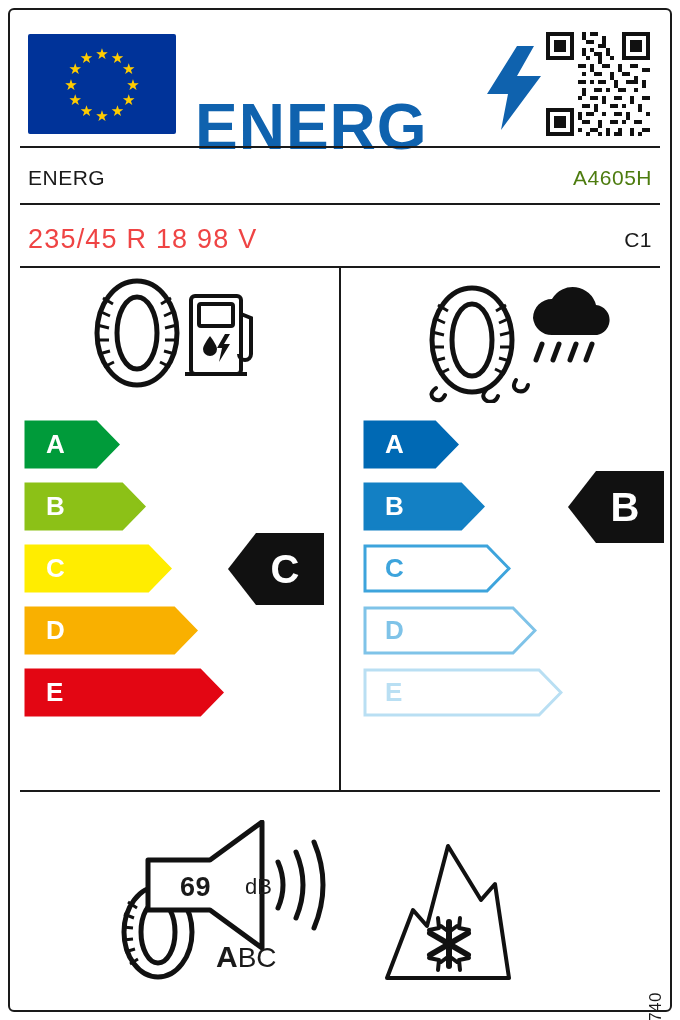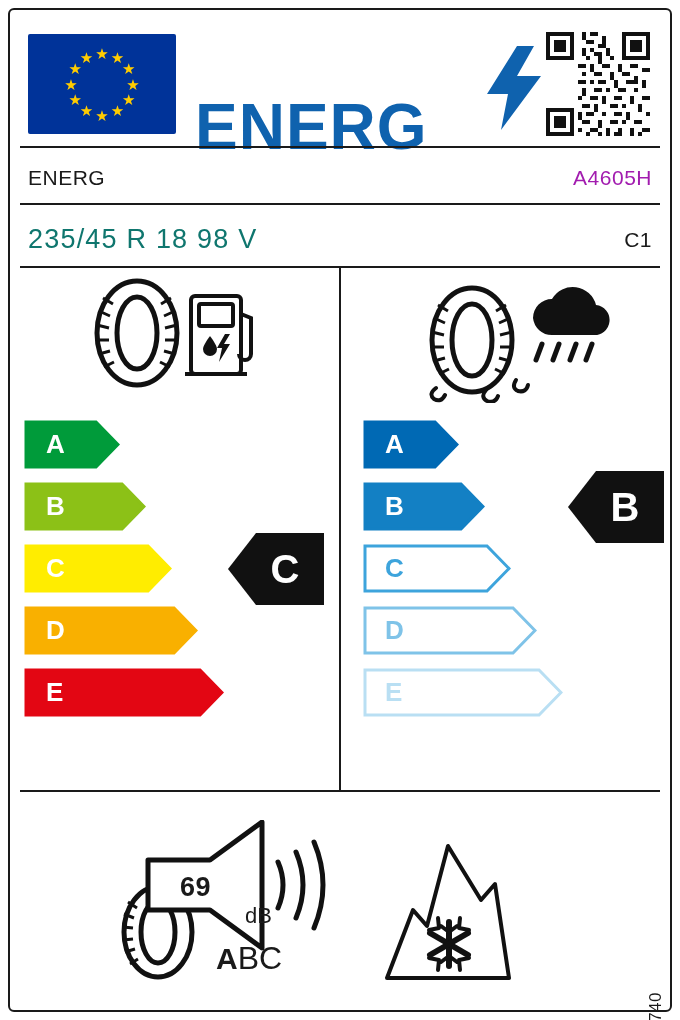--- a/index.html
+++ b/index.html
@@ -105,29 +105,29 @@
     top: 166px;
     font-size: 21px;
     color: #1a1a1a;
     letter-spacing: 0.5px;
   }
   .model {
     position: absolute;
     right: 28px;
     top: 166px;
     font-size: 21px;
-    color: #a21caf;
+    color: #4d7c0f;
     letter-spacing: 0.5px;
   }
   .size {
     position: absolute;
     left: 28px;
     top: 224px;
     font-size: 27px;
-    color: #0f766e;
+    color: #ef4444;
     letter-spacing: 1.2px;
   }
   .classcode {
     position: absolute;
     right: 28px;
     top: 228px;
     font-size: 21px;
     color: #1a1a1a;
     letter-spacing: 0.5px;
   }
@@ -213,32 +213,31 @@
     font-weight: bold;
     color: #1a1a1a;
     letter-spacing: 0.5px;
   }
   .noise-unit {
     position: absolute;
     left: 135px;
     top: 54px;
     font-size: 22px;
     color: #1a1a1a;
-    margin-top: 29px;
   }
   .noise-class {
     position: absolute;
     left: 106px;
     top: 120px;
     font-size: 30px;
     font-weight: bold;
     color: #1a1a1a;
   }
   .noise-class .dim {
-    font-size: 32px;
+    font-size: 28px;
     font-weight: normal;
     color: #1a1a1a;
   }
   .snow-group {
     position: absolute;
     left: 383px;
     top: 840px;
     width: 130px;
     height: 145px;
   }

